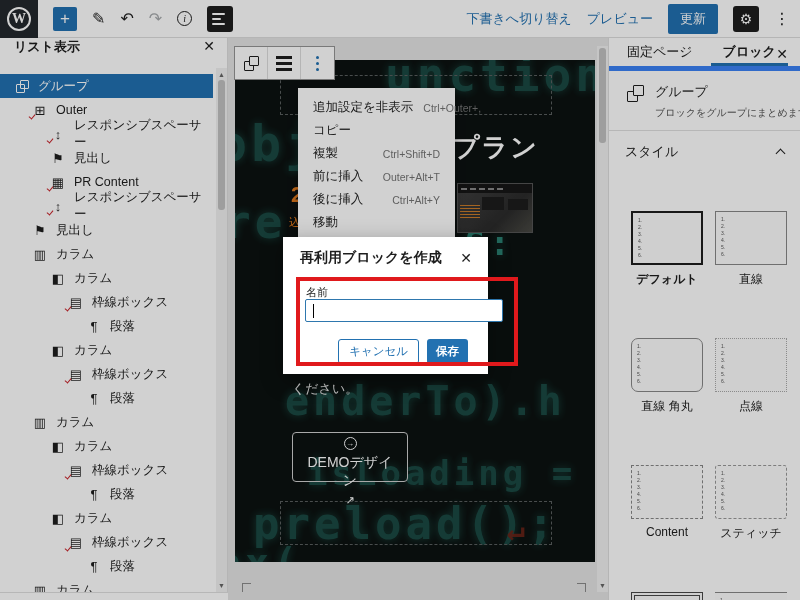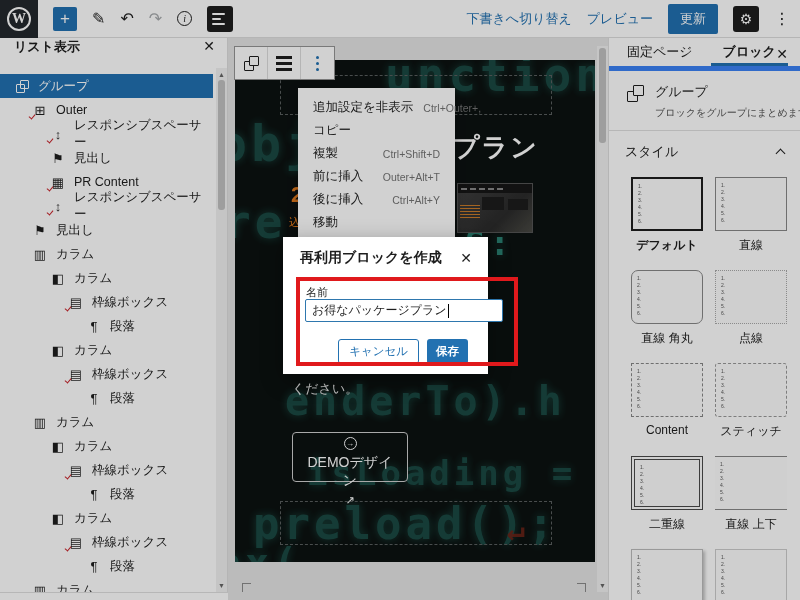--- a/index.html
+++ b/index.html
@@ -107,21 +107,21 @@
   .rp-block-card { display:flex; gap:10px; padding:12px 16px 10px 16px; }
   .rp-block-icon { position:relative; width:20px; height:20px; flex:0 0 auto; color:#1e1e1e; }
   .rp-block-icon::before { content:""; position:absolute; left:2px; top:8px; width:9px; height:9px; border:1.8px solid currentColor; border-radius:1px; }
   .rp-block-icon::after { content:""; position:absolute; left:8px; top:2px; width:9px; height:9px; border:1.8px solid currentColor; border-radius:1px; background:#fff; }
   .rp-block-title { font-size:13px; }
   .rp-block-desc { font-size:10px; color:#555; margin-top:5px; white-space:nowrap; }
   .rp-styles-header { display:flex; align-items:center; justify-content:space-between; padding:12px 16px; border-top:1px solid #e0e0e0; }
   .rp-styles-title { font-size:13px; }
   .chev-up { width:7px; height:7px; border-left:1.5px solid #1e1e1e; border-top:1.5px solid #1e1e1e; transform:rotate(45deg); margin-top:3px; }
   .styles-grid { display:grid; grid-template-columns:72px 72px; column-gap:12px; row-gap:16px; padding:4px 16px 0 22px; }
-  .style-card { display:flex; flex-direction:column; align-items:center; gap:6px; }
+  .style-card { display:flex; flex-direction:column; align-items:center; gap:6px;margin-top:34px; }
   .style-preview { width:72px; height:54px; background:#fdfdfd; padding:4px 5px; overflow:hidden; }
   .style-preview div { font-size:5px; line-height:7px; color:#555; }
   .st-default { border:2px solid #1e1e1e; }
   .st-solid { border:1px solid #888; }
   .st-rounded { border:1px solid #888; border-radius:7px; }
   .st-dotted { border:1px dotted #aaa; }
   .st-dashed { border:1px dashed #888; }
   .st-double { border:4px double #4a4a4a; }
   .st-stitch { border:1px dashed #999; border-radius:3px; box-shadow:inset 0 0 0 2px #fdfdfd; }
   .st-topbottom { border-top:1px solid #888; border-bottom:1px solid #888; }
@@ -531,21 +531,20 @@
   <div class="overlay"></div>
 
   <div class="modal">
     <div class="modal-header">
       <span class="modal-title">再利用ブロックを作成</span>
       <span class="modal-close"><span>✕</span></span>
     </div>
     <div class="annotation-rect"></div>
     <div class="field-label">名前</div>
     <div class="textbox">
-      <span>お得なパッケージプラン</span>
         <span class="caret"></span>
     </div>
     <div class="modal-actions">
       <span class="btn-cancel">キャンセル</span>
       <span class="btn-save">保存</span>
     </div>
   </div>
 
 </div>
 

